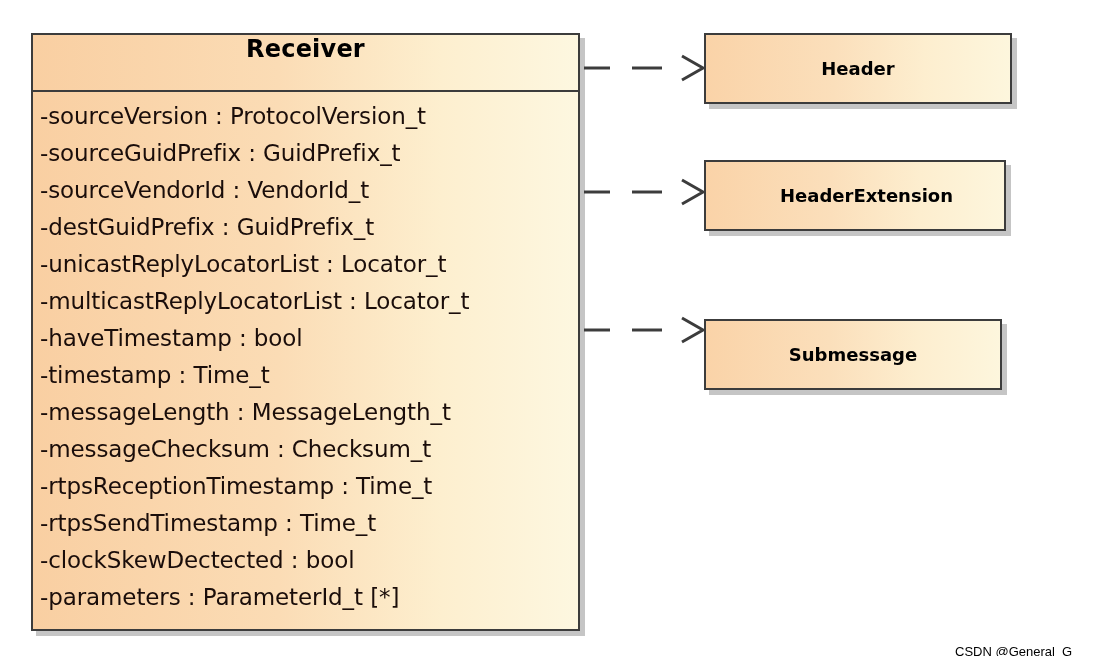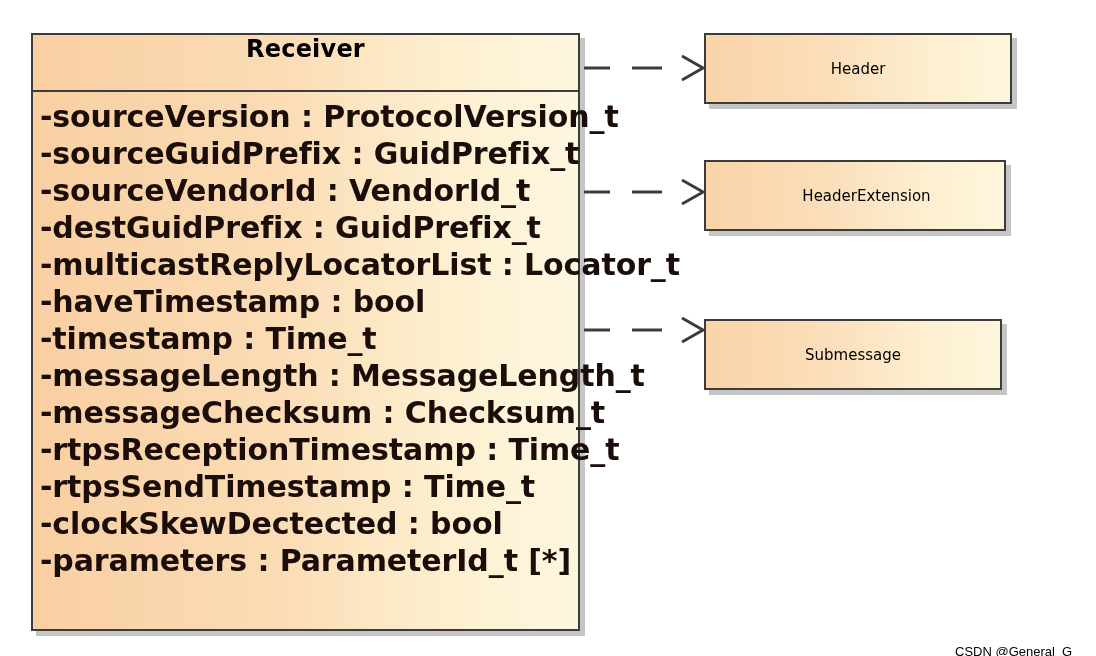--- a/index.html
+++ b/index.html
@@ -57,36 +57,35 @@
   }
   #receiver-attrs {
     flex: 1 1 auto;
     padding: 6px 0 0 7px;
     display: flex;
     flex-direction: column;
   }
   .attr-row {
     height: 37px;
     line-height: 37px;
-    font-size: 30px;
+    font-size: 23px;
     color: #1a0d0a;
     white-space: nowrap;
     letter-spacing: -0.1px;
-    font-weight: bold;
   }
 
   
   .side-box {
     display: flex;
     align-items: center;
     justify-content: center;
   }
   .side-box-label {
-    font-size: 15px;
-    font-weight: normal;
+    font-size: 18px;
+    font-weight: bold;
     color: #000000;
   }
   #box-header        { left: 704px; top: 33px;  width: 308px; height: 71px; }
   #box-headerext     { left: 704px; top: 160px; width: 302px; height: 71px; padding-left: 23px; }
   #box-submessage    { left: 704px; top: 287px; width: 298px; height: 71px; margin-top: 32px; }
 
   
   .connector {
     position: absolute;
     left: 584px;
@@ -116,20 +115,21 @@
 
   <div class="uml-box" id="receiver-box">
     <div id="receiver-title-row">
       <span id="receiver-title">Receiver</span>
     </div>
     <div id="receiver-attrs">
       <div class="attr-row">-sourceVersion : ProtocolVersion_t</div>
       <div class="attr-row">-sourceGuidPrefix : GuidPrefix_t</div>
       <div class="attr-row">-sourceVendorId : VendorId_t</div>
       <div class="attr-row">-destGuidPrefix : GuidPrefix_t</div>
+      <div class="attr-row">-unicastReplyLocatorList : Locator_t</div>
       <div class="attr-row">-multicastReplyLocatorList : Locator_t</div>
       <div class="attr-row">-haveTimestamp : bool</div>
       <div class="attr-row">-timestamp : Time_t</div>
       <div class="attr-row">-messageLength : MessageLength_t</div>
       <div class="attr-row">-messageChecksum : Checksum_t</div>
       <div class="attr-row">-rtpsReceptionTimestamp : Time_t</div>
       <div class="attr-row">-rtpsSendTimestamp : Time_t</div>
       <div class="attr-row">-clockSkewDectected : bool</div>
       <div class="attr-row">-parameters : ParameterId_t [*]</div>
     </div>

